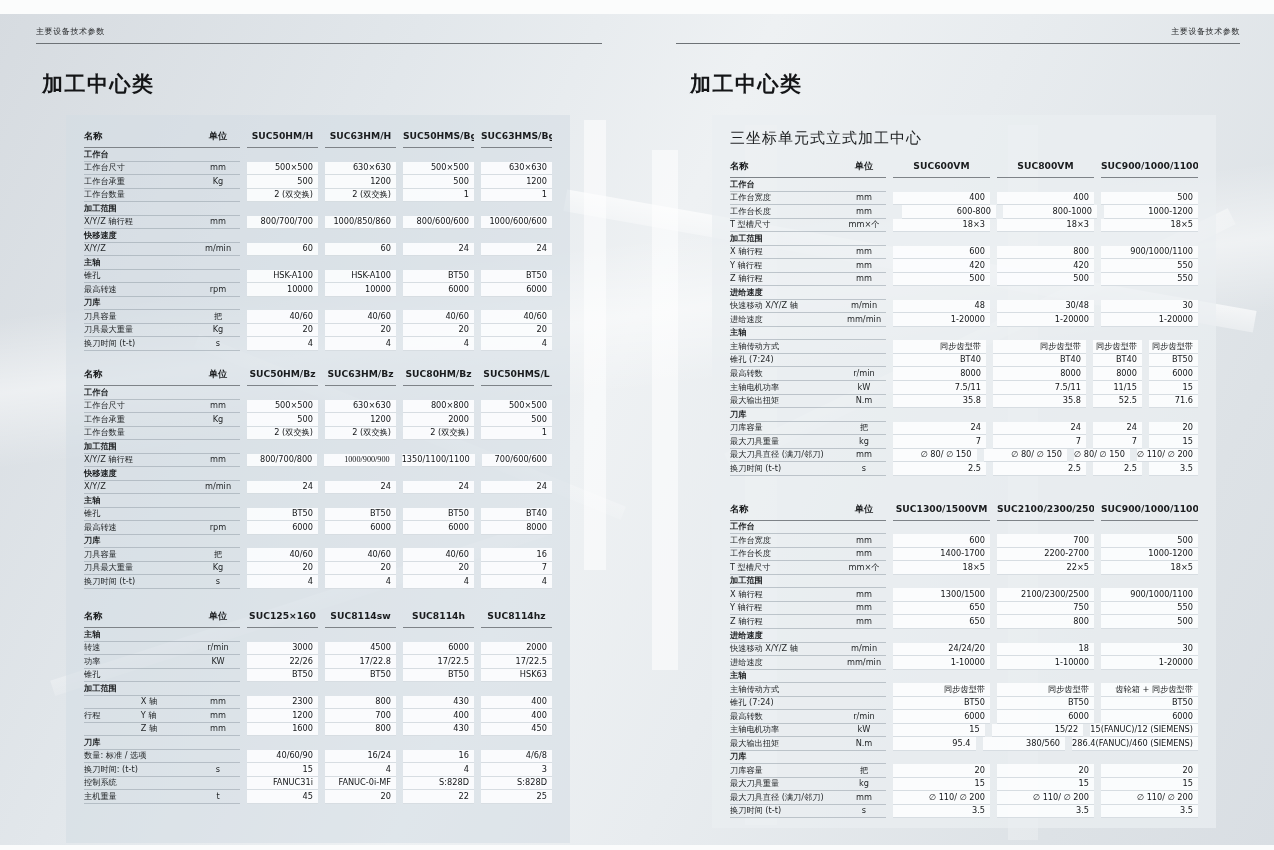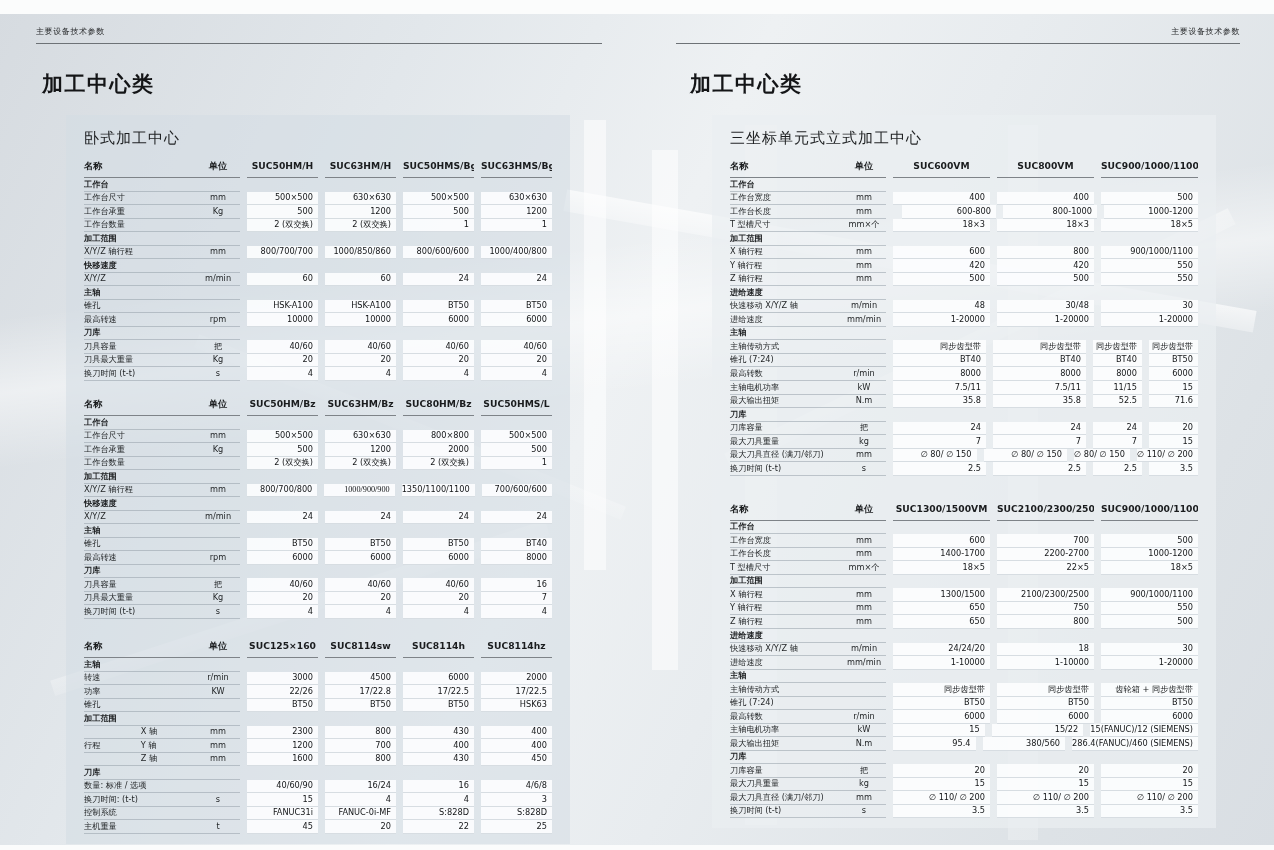--- a/index.html
+++ b/index.html
@@ -78,21 +78,20 @@
   <div class="wm wm-band" style="left:-40px;top:240px;width:1360px;height:150px;transform:rotate(-7deg);"></div>
 
   <div class="page-head left">主要设备技术参数</div>
   <div class="page-head right">主要设备技术参数</div>
 
   <div class="page-title left">加工中心类</div>
   <div class="page-title right">加工中心类</div>
 
   <div class="panel panel-left">
       <div class="section">
-        <div class="section-title">卧式加工中心</div>
         <div class="spec-table">
           <div class="t-row t-header">
             <div class="cell h-label">名称</div>
             <div class="cell h-unit">单位</div>
             <div class="cell h-model" style="flex: 1 1 0px;">SUC50HM/H</div>
             <div class="cell h-model" style="flex: 1 1 0px;">SUC63HM/H</div>
             <div class="cell h-model" style="flex: 1 1 0px;">SUC50HMS/Bg</div>
             <div class="cell h-model" style="flex: 1 1 0px;">SUC63HMS/Bg</div>
           </div>
           <div class="t-row t-section">
@@ -128,21 +127,21 @@
             <div class="cell c-label">加工范围</div>
             <div class="cell c-unit"></div>
             <div class="cell c-filler" style="flex: 4 1 0px;"></div>
           </div>
           <div class="t-row t-data">
             <div class="cell c-label">X/Y/Z 轴行程</div>
             <div class="cell c-unit">mm</div>
             <div class="cell c-value" style="flex: 1 1 0px;">800/700/700</div>
             <div class="cell c-value" style="flex: 1 1 0px;">1000/850/860</div>
             <div class="cell c-value" style="flex: 1 1 0px;">800/600/600</div>
-            <div class="cell c-value" style="flex: 1 1 0px;">1000/400/800</div>
+            <div class="cell c-value" style="flex: 1 1 0px;">1000/600/600</div>
           </div>
           <div class="t-row t-section">
             <div class="cell c-label">快移速度</div>
             <div class="cell c-unit"></div>
             <div class="cell c-filler" style="flex: 4 1 0px;"></div>
           </div>
           <div class="t-row t-data">
             <div class="cell c-label">X/Y/Z</div>
             <div class="cell c-unit">m/min</div>
             <div class="cell c-value" style="flex: 1 1 0px;">60</div>

